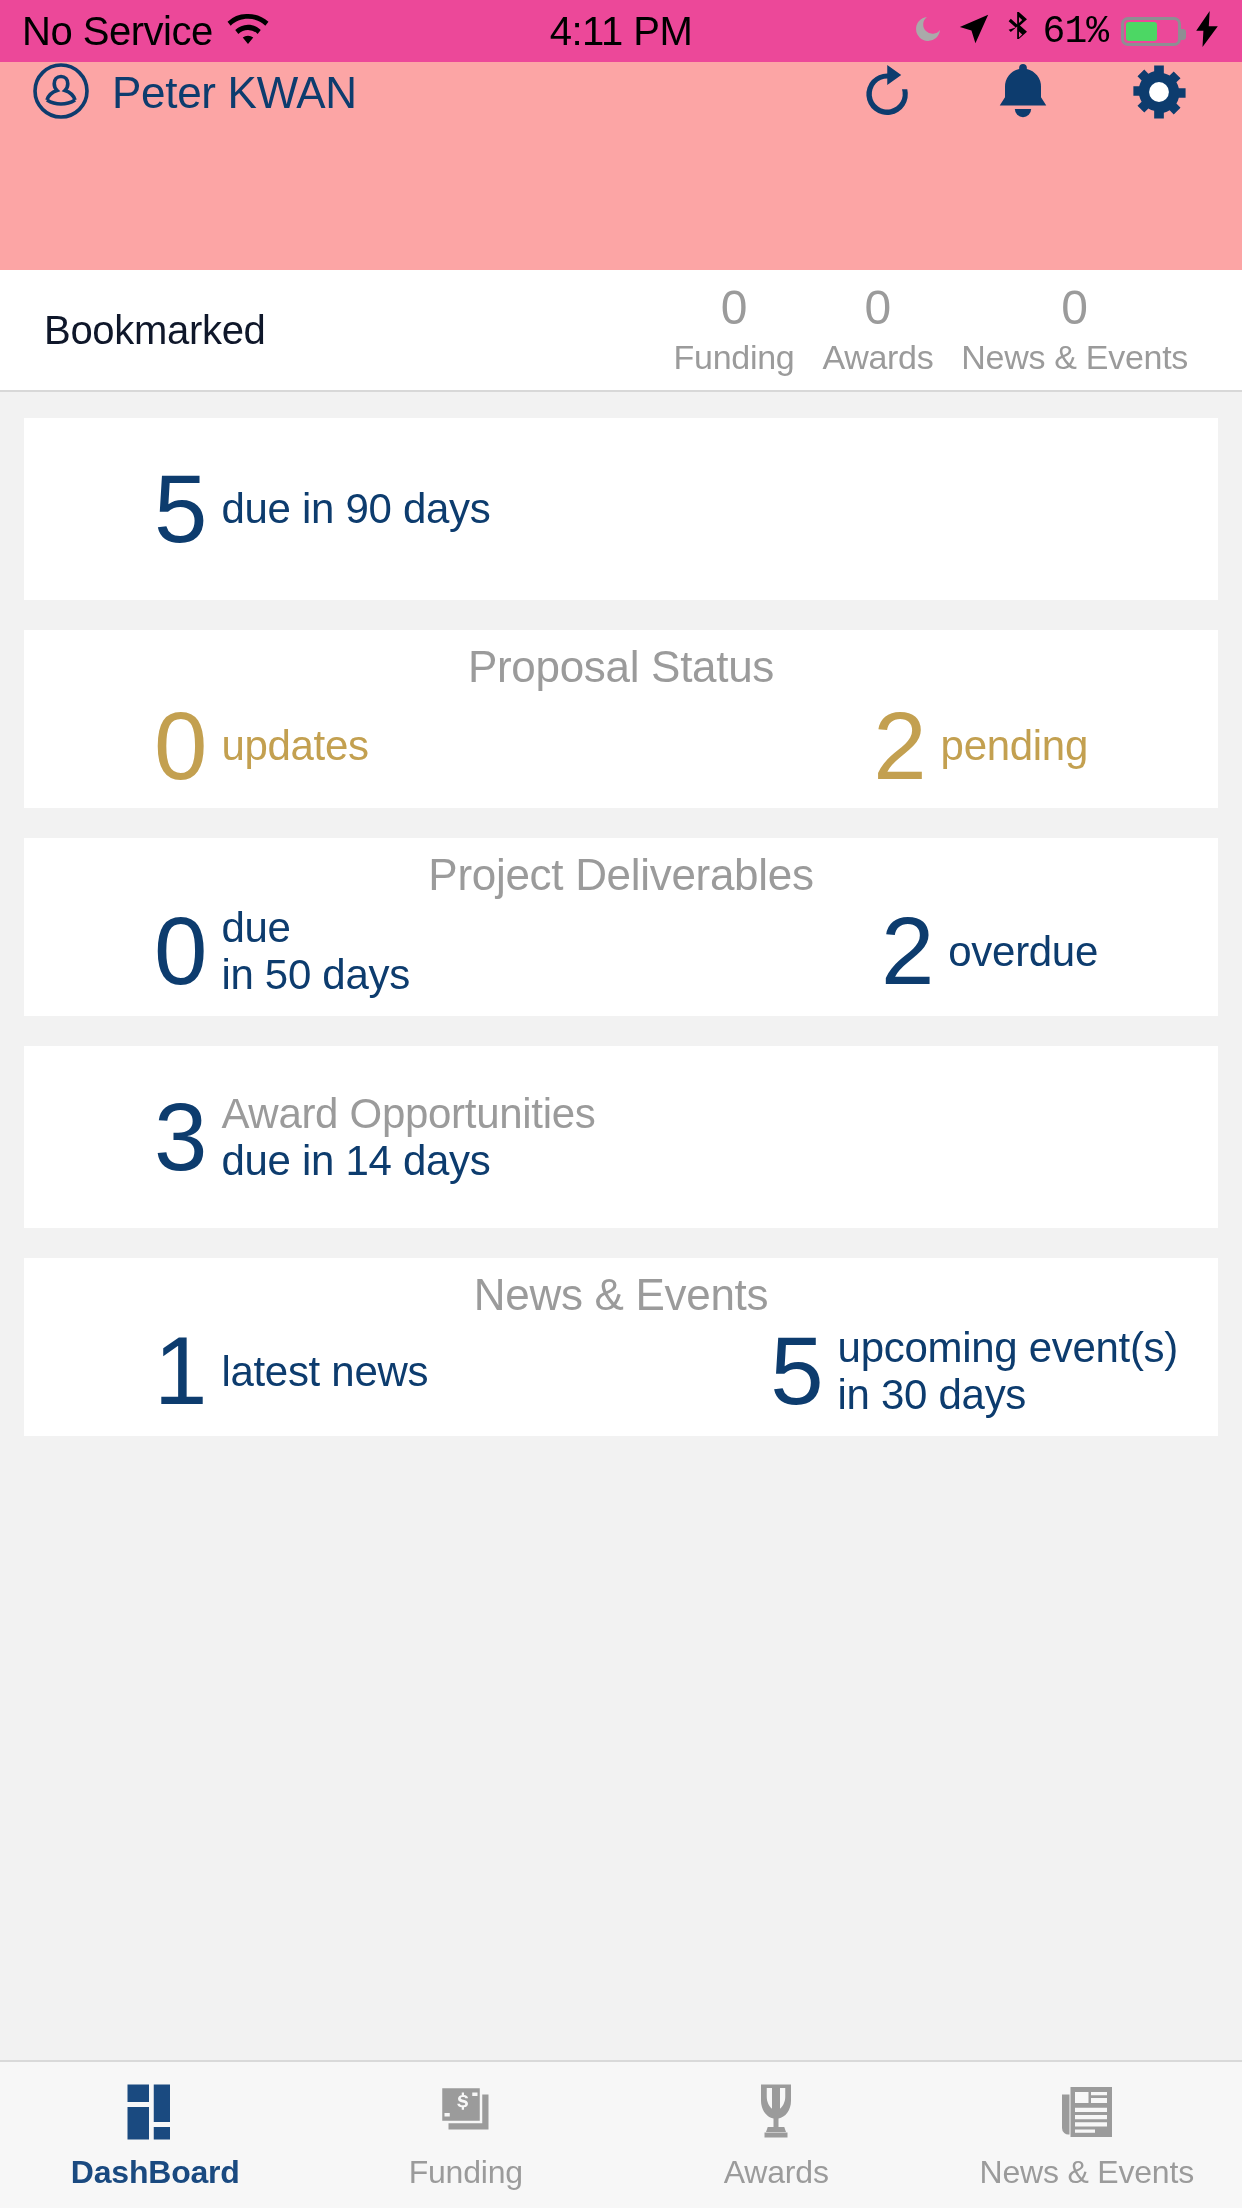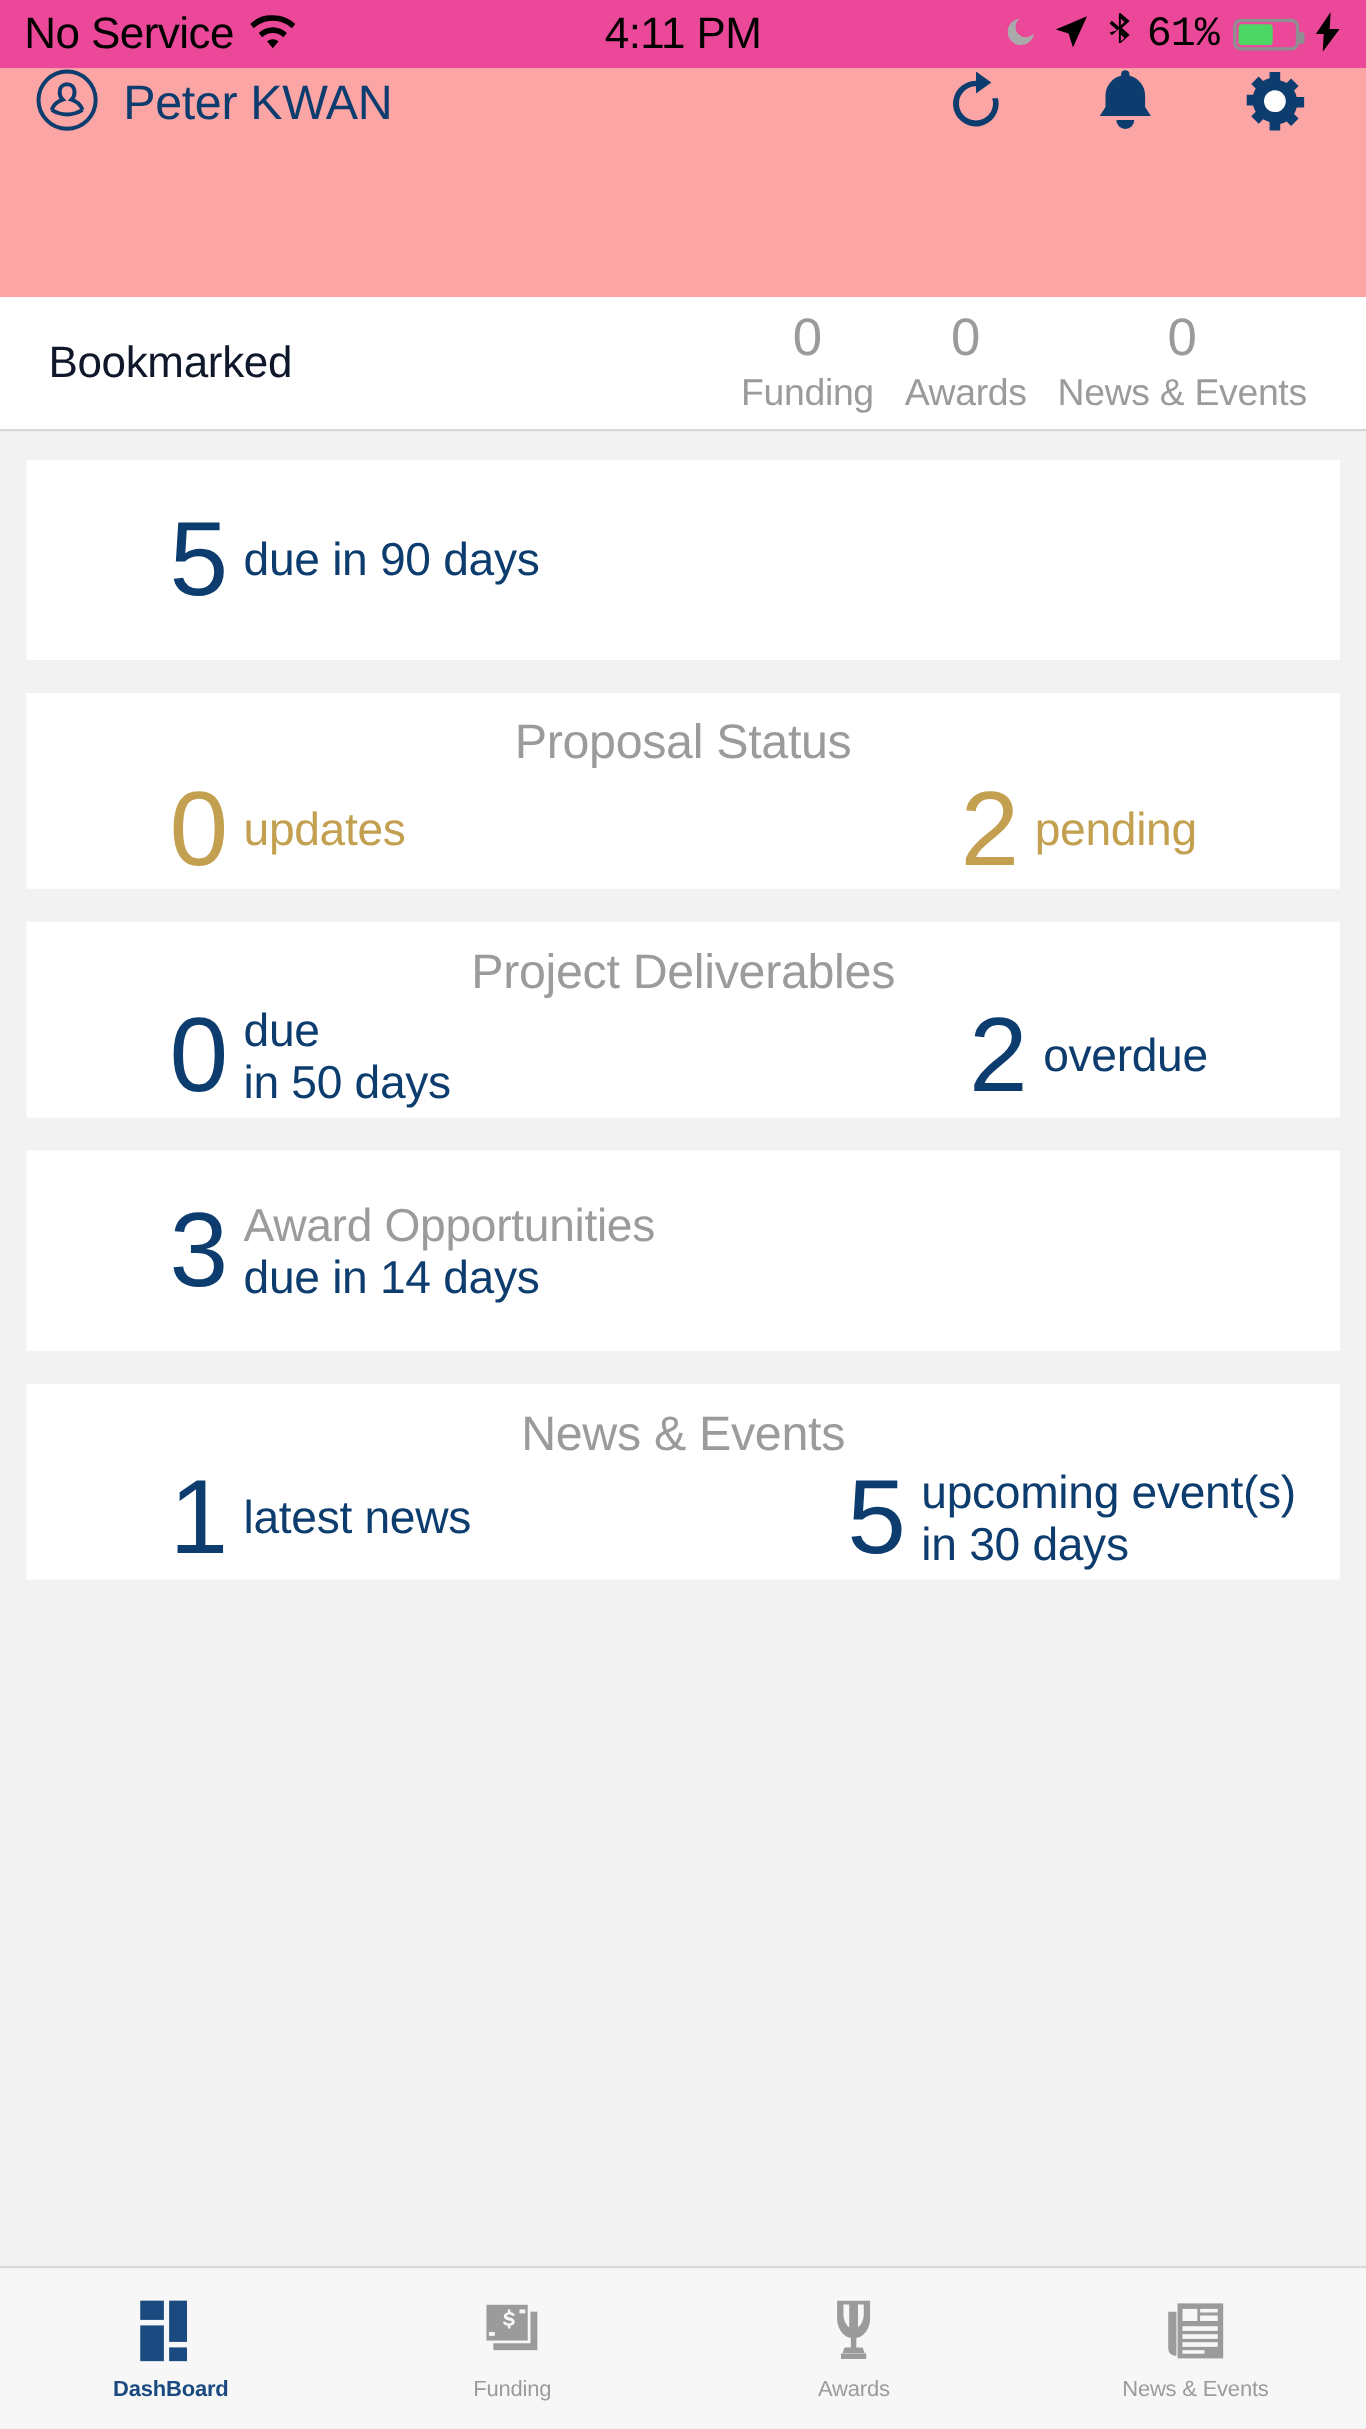--- a/index.html
+++ b/index.html
@@ -69,21 +69,21 @@
   .bm-cap{ font-size:34px; color:#9b9b9b; margin-top:4px; letter-spacing:-0.3px;}
 
   
   .cards{
     padding:26px 24px 0 24px;
     display:flex; flex-direction:column; gap:30px;
   }
   .card{
     background:#ffffff;
     width:100%;
-    display:flex; flex-direction:column; justify-content:center;
+    display:flex; flex-direction:column; 
     padding:0 0 0 0;
   }
   .card-title{
     text-align:center;
     font-size:44px; color:#9b9b9b;
     letter-spacing:-0.3px;
   }
   .metric-row{ display:flex; align-items:center; justify-content:center; }
   .metric{ display:flex; align-items:center; gap:16px; }
   .metric-num{
@@ -117,21 +117,21 @@
     width:100%; height:148px;
     background:#f7f7f7;
     border-top:2px solid #d9d9d9;
     display:flex; align-items:center;
   }
   .tab{
     flex:1; display:flex; flex-direction:column;
     align-items:center; justify-content:center; gap:12px;
     cursor:pointer;
   }
-  .tab-label{ font-size:20px; letter-spacing:-0.2px; color:#9b9b9b; }
+  .tab-label{ font-size:32px; letter-spacing:-0.2px; color:#9b9b9b; }
   .tab.active .tab-label{ color:#1a4a80; font-weight:bold; }
   .tab-icon{ height:62px; display:flex; align-items:flex-end; justify-content:center;}
 </style>
 </head>
 <body>
 
 <div class="status-bar">
   <div class="sb-left">
     <span class="sb-carrier">No Service</span>
     <span>

